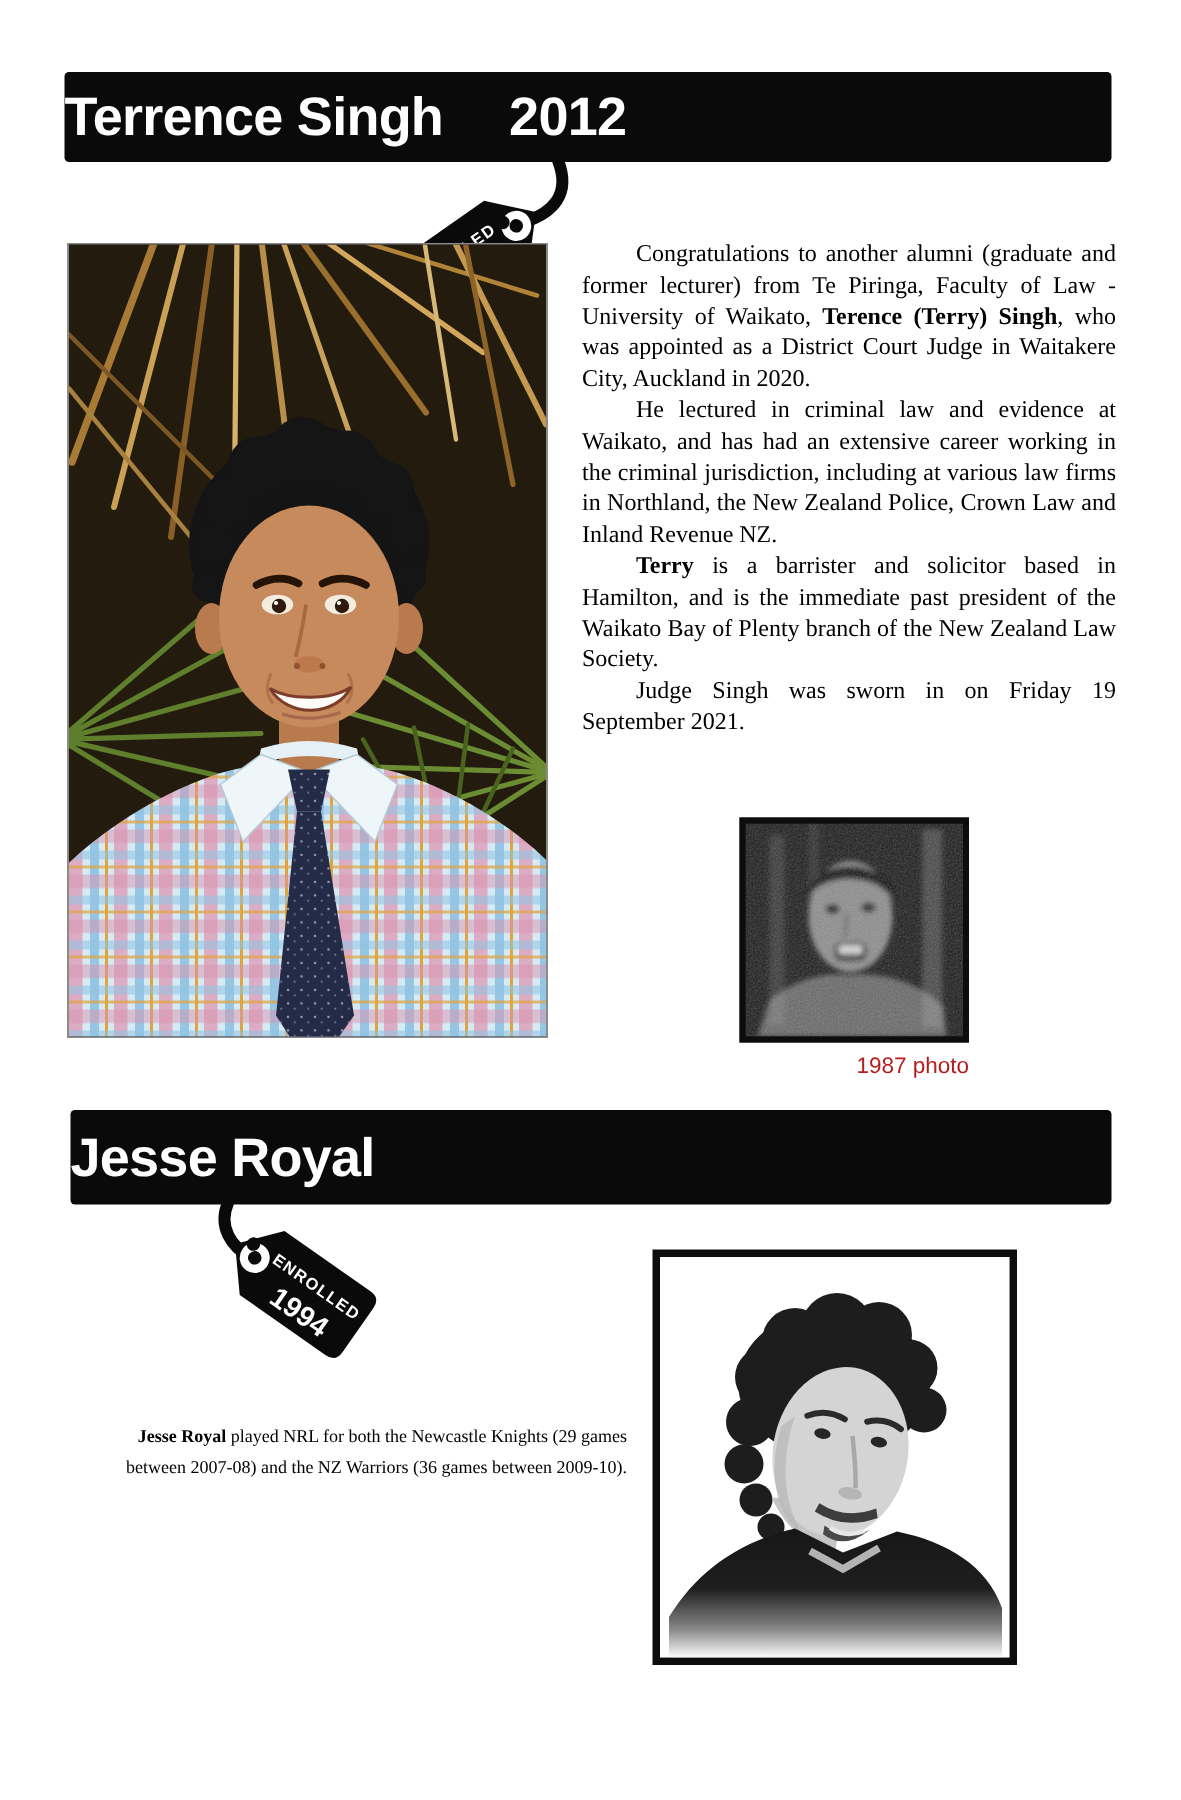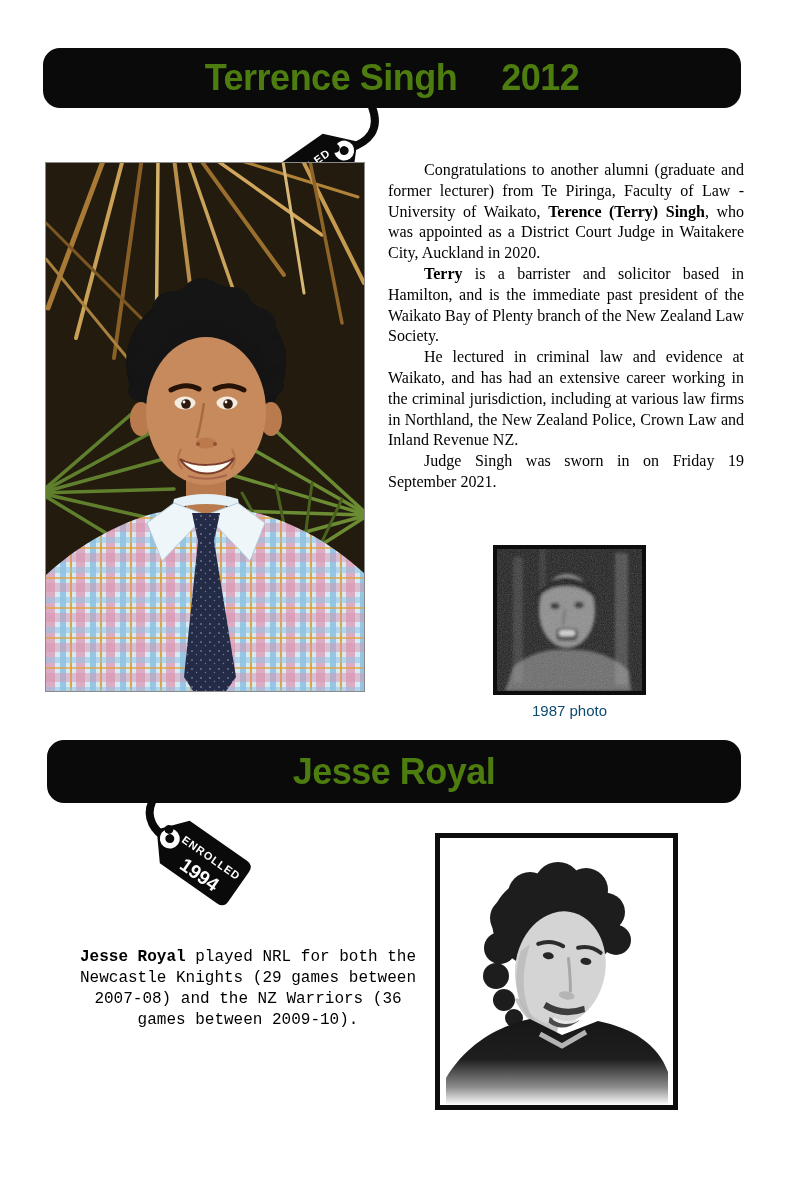--- a/index.html
+++ b/index.html
@@ -4,23 +4,23 @@
 <style>
   * { margin:0; padding:0; box-sizing:border-box; }
   html,body { background:#ffffff; }
   .page {
     position:relative; width:787px; height:1200px; margin:0 auto;
     background:#ffffff; overflow:hidden;
     font-family:"Liberation Serif", serif; color:#000;
   }
   
   .banner {
-    position:absolute; background:#0a0a0a; border-radius:17px;
-    display:flex; align-items:center; justify-content:center; gap:44px;
-    color:#4d7c0f; font-family:"Liberation Sans", sans-serif;
+    position:absolute; background:#0a0a0a; border-radius:3px;
+    display:flex; align-items:center; gap:44px;
+    color:#ffffff; font-family:"Liberation Sans", sans-serif;
     font-weight:700; font-size:36px; letter-spacing:-0.5px;
   }
   .banner-1 { left:43px; top:48px;  width:698px; height:60px; }
   .banner-2 { left:47px; top:740px; width:694px; height:63px; }
   
   .tag-svg { position:absolute; overflow:visible; }
   .tag-svg-1 { left:260px; top:100px; width:150px; height:132px; }
   .tag-svg-2 { left:120px; top:798px; width:165px; height:138px; }
   .tag-word { font:700 11px "Liberation Sans", sans-serif; letter-spacing:1px; fill:#fff; }
   .tag-year { font:700 19px "Liberation Sans", sans-serif; fill:#fff; }
@@ -31,32 +31,32 @@
   }
   .inset-photo {
     position:absolute; left:493px; top:545px; width:153px; height:150px;
     border:4px solid #0d0d0d; background:#1a1a1a; overflow:hidden;
   }
   .photo-2 {
     position:absolute; left:435px; top:833px; width:243px; height:277px;
     border:5px solid #0d0d0d; background:#ffffff; overflow:hidden;
   }
   .caption {
-    position:absolute; text-align:center;
-    font-family:"Liberation Sans", sans-serif; font-size:15px; color:#0c4a6e;
+    position:absolute; text-align:right;
+    font-family:"Liberation Sans", sans-serif; font-size:15px; color:#b91c1c;
   }
   .caption-1 { left:493px; top:702px; width:153px; }
   .caption-2 { left:435px; top:1116px; width:243px; }
   
   .article { position:absolute; left:388px; top:160px; width:356px; }
   .article p {
     font-size:16px; line-height:20.8px; text-align:justify; text-indent:36px;
   }
   .jesse-text { position:absolute; left:78px; top:947px; width:340px; }
-  .jesse-text p { font-size:16px; line-height:21px; text-align:center;font-family:Liberation Mono, monospace; }
+  .jesse-text p { font-size:12px; line-height:21px; text-align:right; }
   strong { font-weight:bold; }
 </style>
 </head>
 <body>
 
 <div class="page">
 
   <div class="banner banner-1">
     <span>Terrence Singh</span>
     <span>2012</span>
@@ -174,22 +174,22 @@
       <path d="M128,336 Q160,326 192,336 L194,346 Q160,336 126,346 Z" fill="#e6f1f7"></path>
       <polygon points="128,340 160,352 116,398 101,360" fill="#eef6fa" stroke="#b5cad6" stroke-width="1"></polygon>
       <polygon points="192,340 160,352 204,398 219,360" fill="#eef6fa" stroke="#b5cad6" stroke-width="1"></polygon>
       <polygon points="146,350 174,350 168,378 152,378" fill="url(#tiedots)"></polygon>
       <polygon points="152,378 168,378 190,514 178,531 149,531 138,514" fill="url(#tiedots)"></polygon>
     </svg>
   </div>
 
   <div class="article">
     <p><span>Congratulations to another alumni (graduate and former lecturer) from Te Piringa, Faculty of Law - University of Waikato, </span><strong>Terence (Terry) Singh</strong><span>, who was appointed as a District Court Judge in Waitakere City, Auckland in 2020.</span></p>
+    <p><span>He lectured in criminal law and evidence at Waikato, and has had an extensive career working in the criminal jurisdiction, including at various law firms in Northland, the New Zealand Police, Crown Law and Inland Revenue NZ.</span></p>
     <p><strong>Terry</strong><span> is a barrister and solicitor based in Hamilton, and is the immediate past president of the Waikato Bay of Plenty branch of the New Zealand Law Society.</span></p>
-    <p><span>He lectured in criminal law and evidence at Waikato, and has had an extensive career working in the criminal jurisdiction, including at various law firms in Northland, the New Zealand Police, Crown Law and Inland Revenue NZ.</span></p>
     <p><span>Judge Singh was sworn in on  Friday 19 September 2021.</span></p>
   </div>
 
   <div class="inset-photo">
     <svg width="145" height="142" viewBox="0 0 145 142">
       <defs>
         <filter id="grain">
             <feTurbulence type="fractalNoise" baseFrequency="0.9" numOctaves="2" stitchTiles="stitch"></feTurbulence>
             <feColorMatrix type="saturate" values="0"></feColorMatrix>
           </filter>

